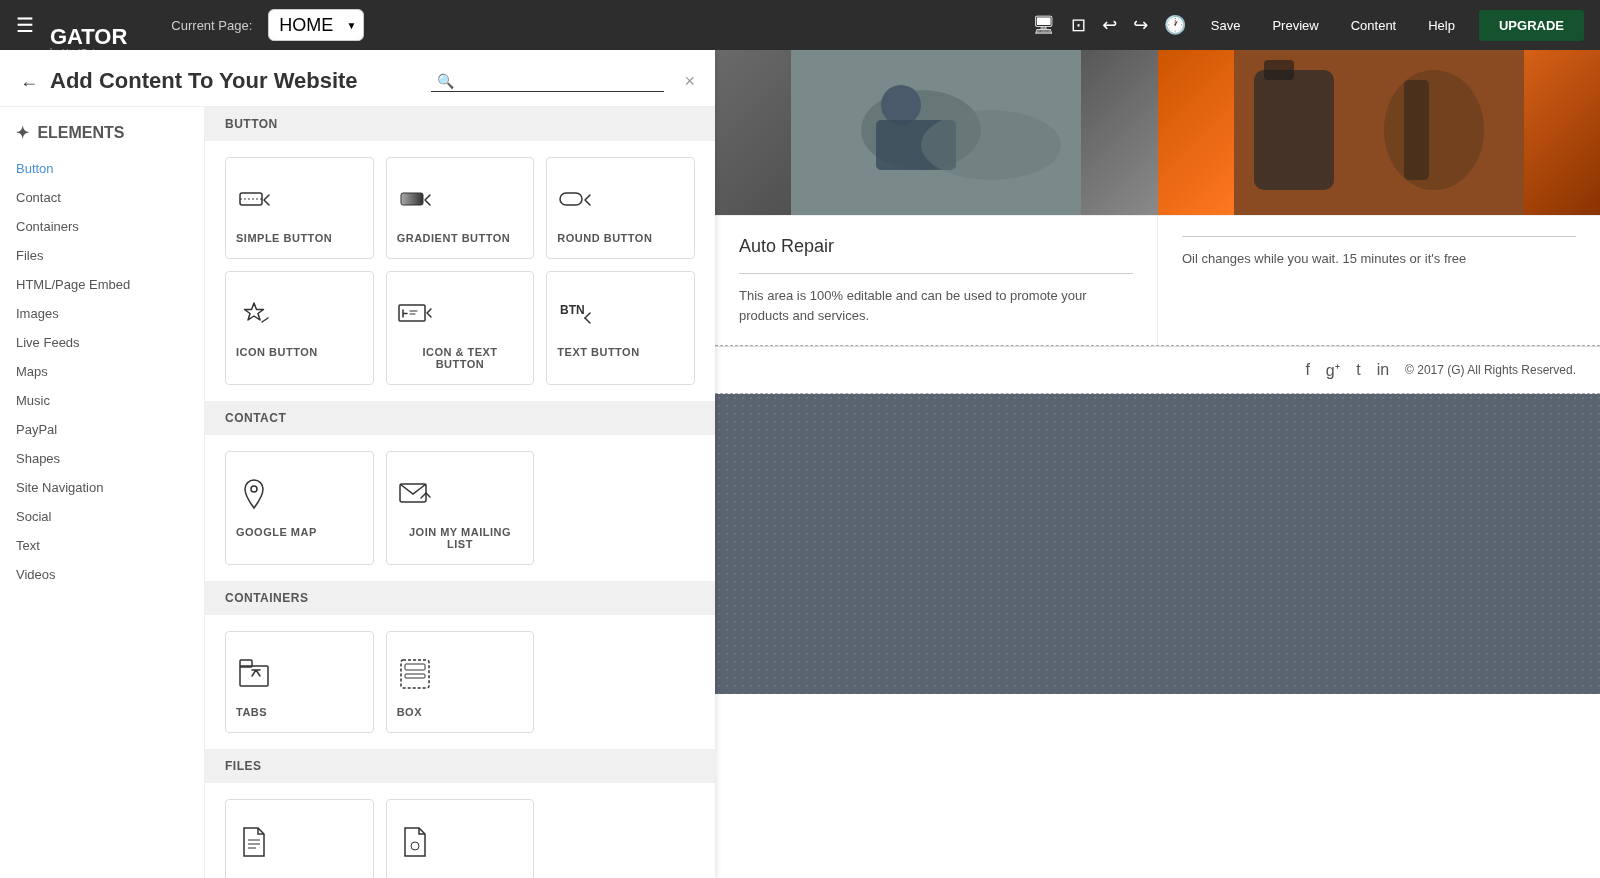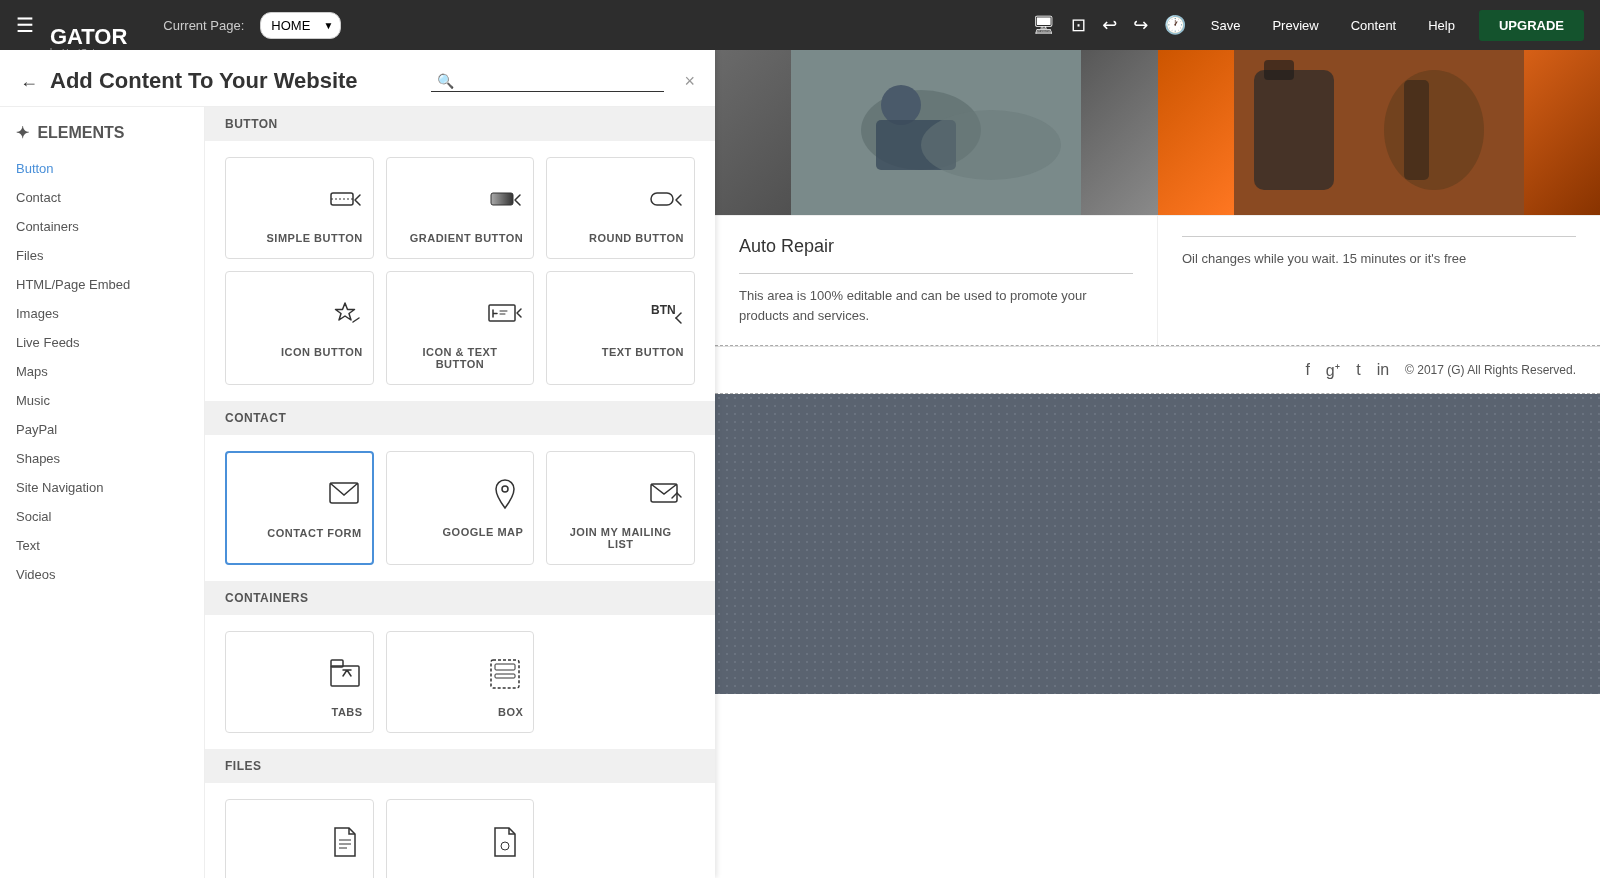--- a/index.html
+++ b/index.html
@@ -11,27 +11,27 @@
       height: 50px;
       display: flex;
       align-items: center;
       padding: 0 16px;
       flex-shrink: 0;
       gap: 16px;
     }
     .nav-hamburger { color: white; font-size: 20px; cursor: pointer; }
     .nav-logo { color: white; font-weight: bold; font-size: 22px; line-height: 1; margin-top: 32px; }
     .nav-logo span { display: block; font-size: 9px; font-weight: normal; color: #aaa; }
-    .nav-current-page { color: #ccc; font-size: 13px; margin-left: 20px; }
+    .nav-current-page { color: #ccc; font-size: 13px; margin-left: 28px; }
     .nav-page-select {
       background: white;
       border: 1px solid #ccc;
       padding: 5px 30px 5px 10px;
-      border-radius: 11px;
-      font-size: 13px;
+      border-radius: 6px;
+      font-size: 18px;
       cursor: pointer;
       appearance: none;
       -webkit-appearance: none;
       position: relative;
     }
     .nav-page-select-wrap { position: relative; }
     .nav-page-select-wrap::after { content: '▼'; position: absolute; right: 8px; top: 50%; transform: translateY(-50%); font-size: 10px; pointer-events: none; }
     .nav-spacer { flex: 1; }
     .nav-icons { display: flex; gap: 16px; align-items: center; color: white; }
     .nav-icons span { font-size: 18px; cursor: pointer; }
@@ -131,21 +131,21 @@
       display: grid;
       grid-template-columns: repeat(3, 1fr);
       gap: 12px;
     }
     .grid-item {
       border: 1px solid #ddd;
       border-radius: 4px;
       padding: 20px 10px 14px 10px;
       display: flex;
       flex-direction: column;
-      align-items: flex-end;
+      align-items: flex-start;
       cursor: pointer;
       background: white;
       transition: border-color 0.2s;
     }
     .grid-item.selected { border: 2px solid #4a90d9; }
     .grid-item-icon { font-size: 32px; color: #333; margin-bottom: 10px; height: 44px; display: flex; align-items: center; justify-content: center; }
     .grid-item-label { font-size: 11px; font-weight: bold; color: #555; text-align: center; letter-spacing: 0.5px; }
 
     
     .icon-svg { width: 36px; height: 36px; }
@@ -366,29 +366,20 @@
               <div class="grid-item-label">TEXT BUTTON</div>
             </div>
 
           </div>
         </div>
 
         <div class="section-header">CONTACT</div>
         <div class="grid-section">
           <div class="items-grid">
 
-            <div class="grid-item selected">
-              <div class="grid-item-icon">
-                <svg class="icon-svg" viewBox="0 0 36 36" fill="none" xmlns="http://www.w3.org/2000/svg">
-                  <rect x="4" y="6" width="28" height="20" rx="2" stroke="#333" stroke-width="1.5" fill="none"></rect>
-                  <polyline points="4,6 18,18 32,6" stroke="#333" stroke-width="1.5" fill="none"></polyline>
-                </svg>
-              </div>
-              <div class="grid-item-label">CONTACT FORM</div>
-            </div>
 
             <div class="grid-item">
               <div class="grid-item-icon">
                 <svg class="icon-svg" viewBox="0 0 36 36" fill="none" xmlns="http://www.w3.org/2000/svg">
                   <path d="M18 4 C13 4 9 8 9 13 C9 20 18 32 18 32 C18 32 27 20 27 13 C27 8 23 4 18 4 Z" stroke="#333" stroke-width="1.5" fill="none"></path>
                   <circle cx="18" cy="13" r="3" stroke="#333" stroke-width="1.5" fill="none"></circle>
                 </svg>
               </div>
               <div class="grid-item-label">GOOGLE MAP</div>
             </div>

